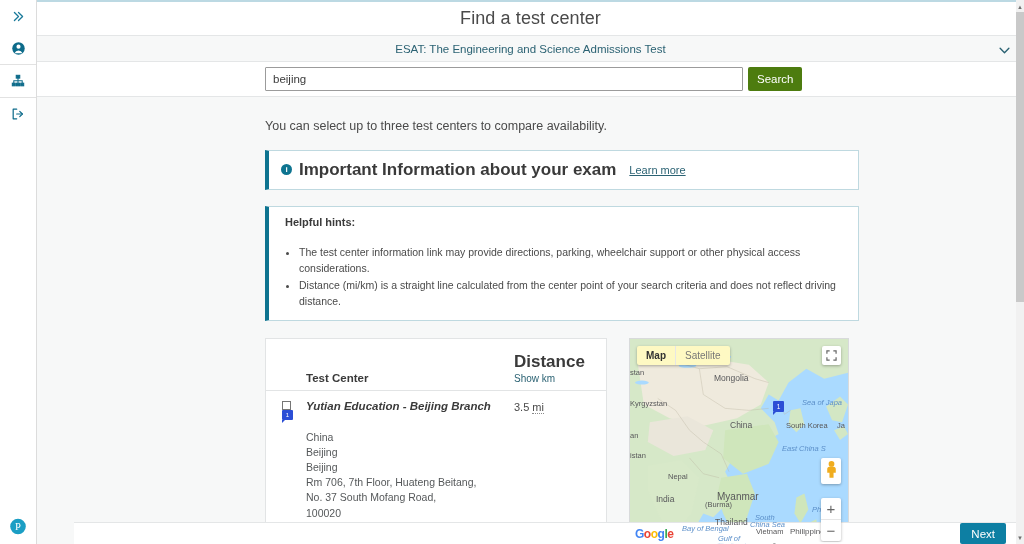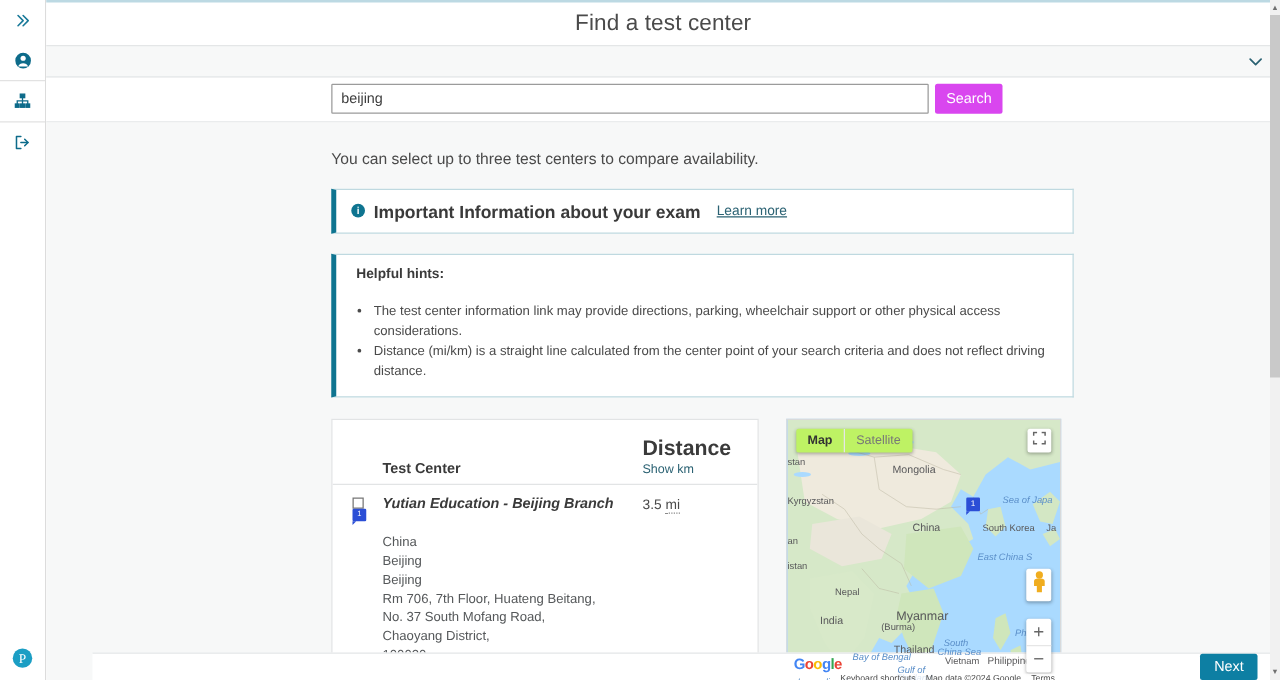--- a/index.html
+++ b/index.html
@@ -86,21 +86,21 @@
     color: #3c3c3c;
     padding: 0 7px;
     font-family: "Liberation Sans", sans-serif;
     outline: none;
     background: #fff;
   }
   .search-btn {
     margin-left: 5px;
     height: 24px;
     min-width: 46px;
-    background: #d946ef;
+    background: #4d7c0f;
     color: #ffffff;
     border: none;
     border-radius: 2px;
     font-size: 11.5px;
     font-family: "Liberation Sans", sans-serif;
     cursor: pointer;
     padding: 0 9px;
     text-align: right;
   }
 
@@ -128,21 +128,21 @@
     display: flex; align-items: center; gap: 7px;
     margin-bottom: 16px;
   }
   .alert-icon {
     width: 11px; height: 11px; border-radius: 50%;
     background: #0e7490; color: #fff;
     font-size: 8px; font-weight: bold;
     display: flex; align-items: center; justify-content: center;
     line-height: 1; flex: 0 0 11px;
   }
-  .alert-title { font-size: 14px; font-weight: bold; color: #3a3a3a; text-align: center; }
+  .alert-title { font-size: 17px; font-weight: bold; color: #3a3a3a; text-align: center; }
   .alert-link {
     font-size: 11px; color: #2b6273;
     text-decoration: underline; cursor: pointer; margin-left: 6px;
   }
 
   .hints {
     width: 594px;
     background: #ffffff;
     border: 1px solid #bfd9e0;
     border-left: 4px solid #0e7490;
@@ -237,21 +237,21 @@
     position: relative;
     overflow: hidden;
     border: 1px solid #d8dadb;
     background: #b6dbf4;
     flex: 0 0 220px;
   }
   .map-canvas { position: absolute; inset: 0; }
   .maptype {
     position: absolute; top: 7px; left: 7px;
     display: flex;
-    background: #bef264;
+    background: #fef9c3;
     box-shadow: 0 1px 3px rgba(0,0,0,.3);
     border-radius: 2px;
     overflow: hidden;
     z-index: 5;
   }
   .maptype div {
     font-size: 10px; padding: 4px 9px; cursor: pointer;
     font-family: "Liberation Sans", sans-serif;
   }
   .maptype .mt-map { color: #333; font-weight: bold; }
@@ -418,20 +418,21 @@
         <text x="12" y="17" text-anchor="middle" font-family="Liberation Serif, serif" font-size="15" fill="#ffffff">P</text>
       </svg>
     </div>
   </div>
 
   <div class="main">
 
     <div class="page-title">Find a test center</div>
 
     <div class="exam-bar">
+      <div class="exam-label">ESAT: The Engineering and Science Admissions Test</div>
       <span class="chev">
         <svg width="11" height="7" viewBox="0 0 12 8" fill="none" stroke="#2b6273" stroke-width="1.6" stroke-linecap="round" stroke-linejoin="round">
           <polyline points="1,1.5 6,6.5 11,1.5"></polyline>
         </svg>
       </span>
     </div>
 
     <div class="search-row">
       <input class="search-input" type="text" value="beijing" style="">
       <button class="search-btn">Search</button>
@@ -475,21 +476,20 @@
                 <span class="tail"></span>
               </span>
             </div>
             <div class="info">
               <div class="name">Yutian Education - Beijing Branch</div>
               <div class="addr">China</div>
               <div class="addr">Beijing</div>
               <div class="addr">Beijing</div>
               <div class="addr">Rm 706, 7th Floor, Huateng Beitang,</div>
               <div class="addr">No. 37 South Mofang Road,</div>
-              <div class="addr">Chaoyang District,</div>
               <div class="addr">100020</div>
               <span class="tci">Test Center Information</span>
             </div>
             <div class="dist">
               <span>3.5</span>
               <span class="unit">mi</span>
             </div>
           </div>
 
           <div class="res-row">

